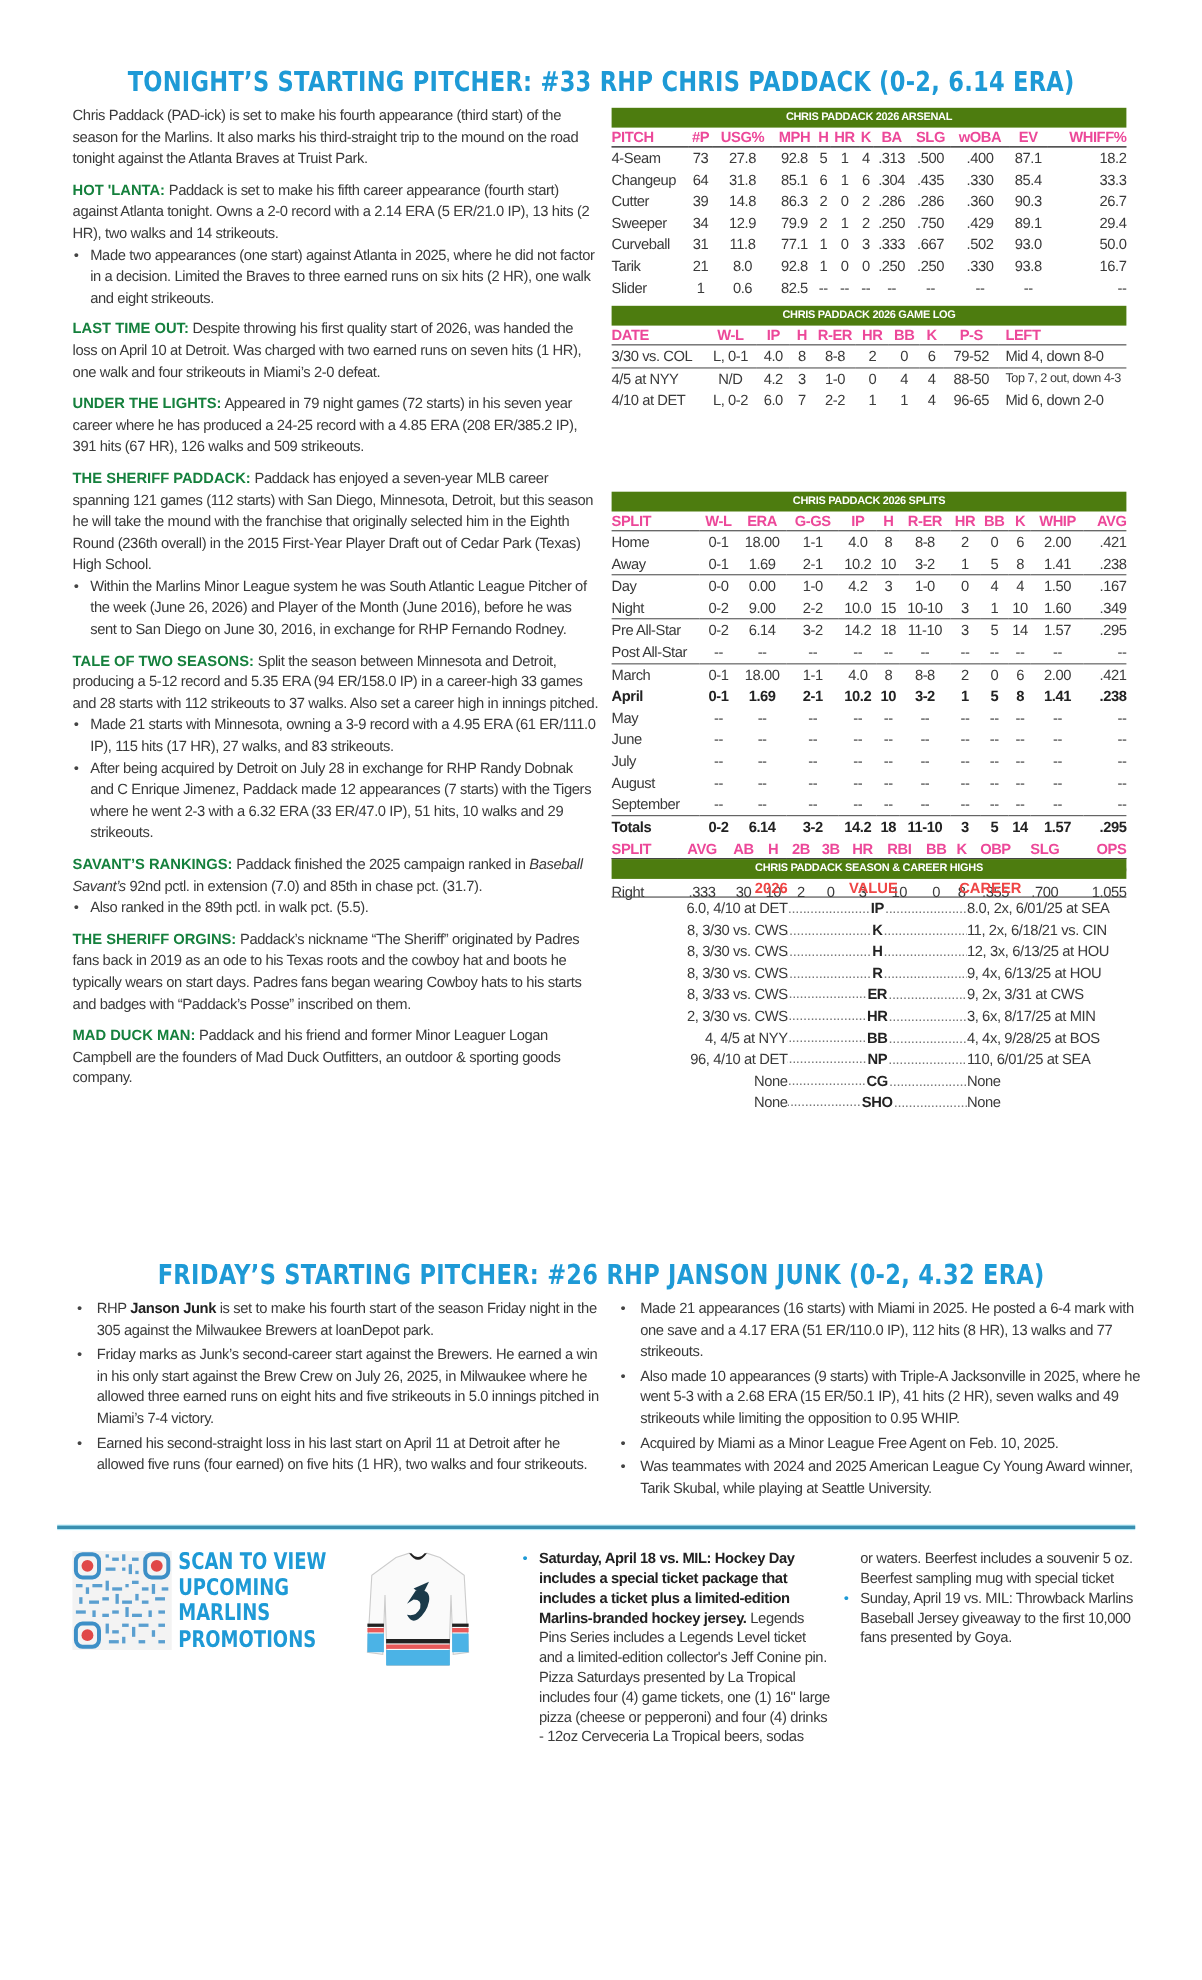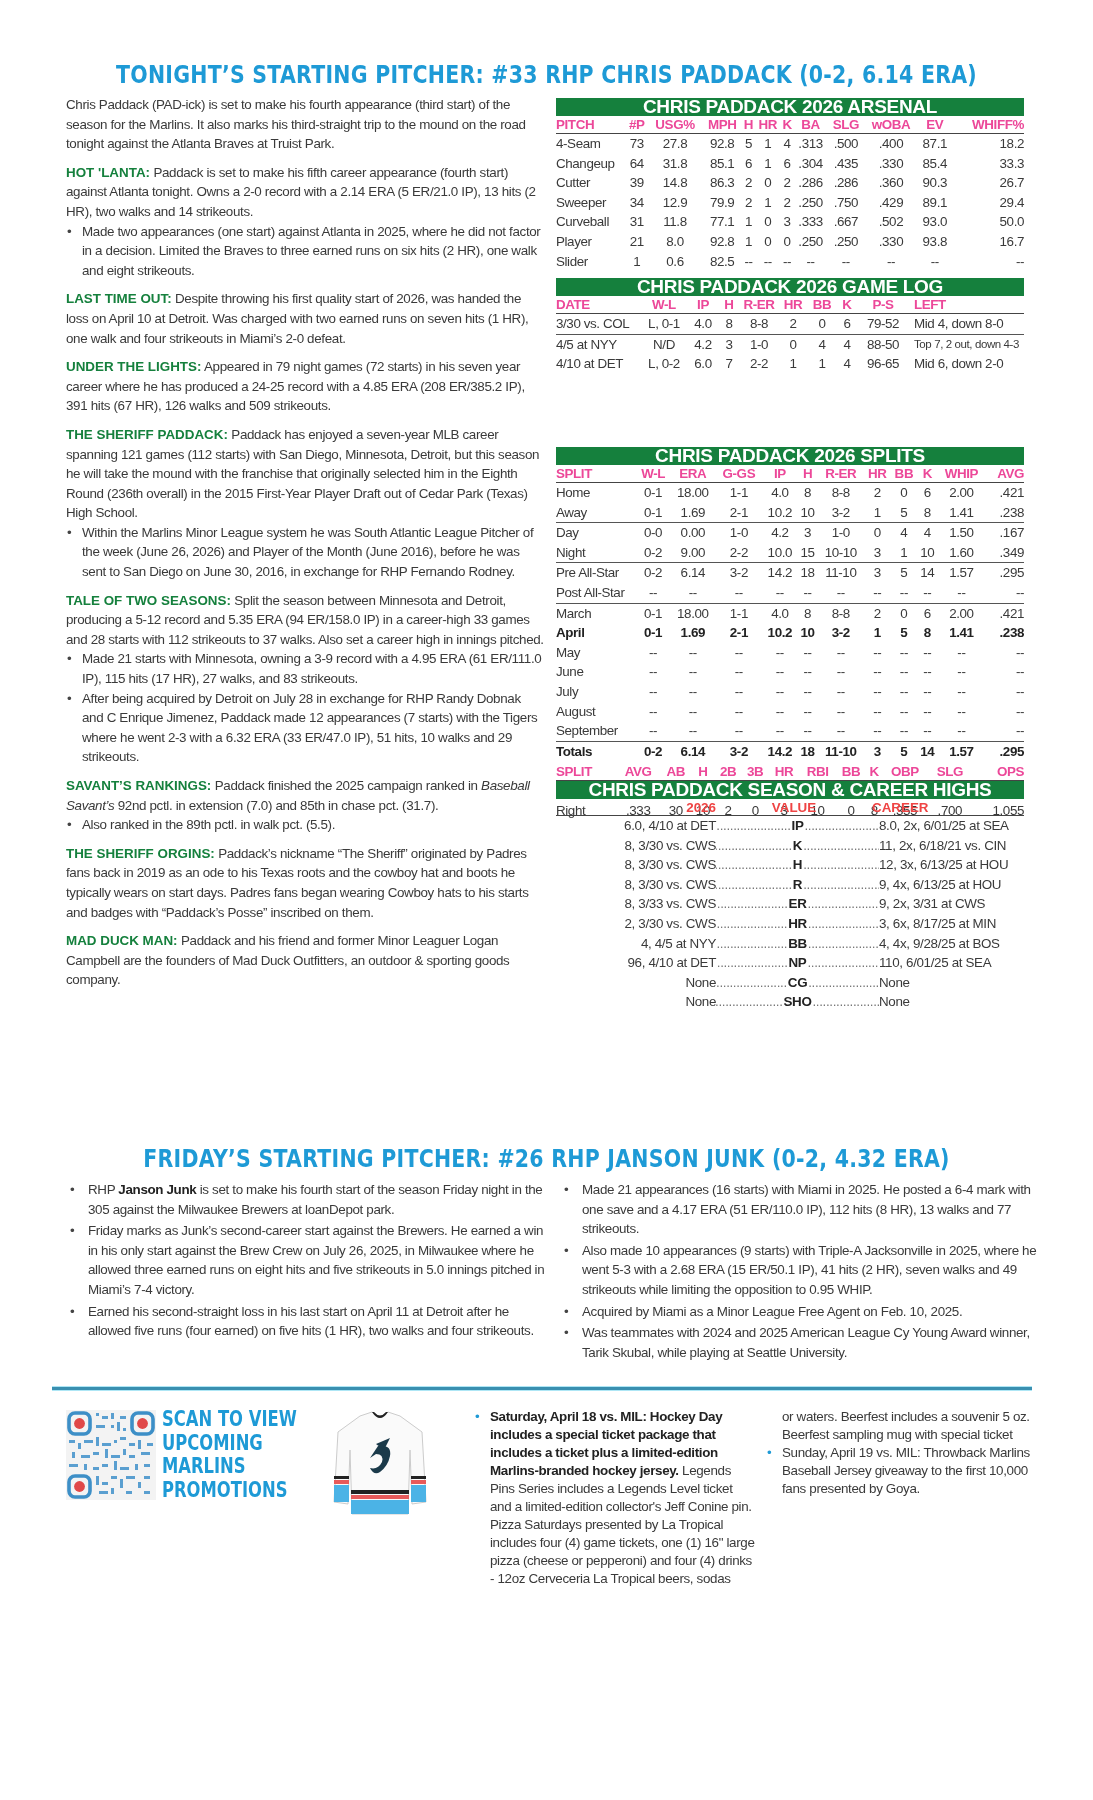--- a/index.html
+++ b/index.html
@@ -17,21 +17,21 @@
   .narr { position: absolute; left: 66px; width: 478px; top: 95px; font-size: 13.4px; line-height: 19.6px; color: #3a3a3a; letter-spacing: -0.35px; }
   .narr p { margin-bottom: 9px; }
   .narr .lead { color: #15803d; font-weight: bold; letter-spacing: 0; }
   .narr ul { list-style: none; margin-top: -9px; margin-bottom: 9px; }
   .narr li { position: relative; padding-left: 16px; }
   .narr li::before { content: "•"; position: absolute; left: 1px; top: 0; color: #444; }
   .narr i { font-style: italic; }
 
   
   .tbl-wrap { position: absolute; left: 556px; width: 468px; }
-  .banner { background: #15803d; color: #fff; text-align: center; font-weight: bold; font-size: 19px; height: 18px; line-height: 18px; letter-spacing: -0.3px; }
+  .banner { background: #4d7c0f; color: #fff; text-align: center; font-weight: bold; font-size: 10px; height: 18px; line-height: 18px; letter-spacing: -0.3px; }
   table { border-collapse: collapse; width: 100%; font-size: 13.4px; color: #3a3a3a; letter-spacing: -0.4px; }
   th { font-weight: bold; color: #ec4899; text-align: center; padding: 0; height: 17px; line-height: 17px; border-bottom: 1.5px solid #444; }
   td { text-align: center; padding: 0; height: 19.6px; line-height: 19.6px; white-space: nowrap; }
   th.l, td.l { text-align: left; }
   td.r, th.r { text-align: right; }
   tr.ul td { border-bottom: 1.2px solid #555; }
   tr.bold td { font-weight: bold; color: #222; }
 
   #arsenal { top: 98px; }
   #gamelog { top: 278px; }
@@ -195,21 +195,21 @@
           <td>1</td>
           <td>0</td>
           <td>3</td>
           <td>.333</td>
           <td>.667</td>
           <td>.502</td>
           <td>93.0</td>
           <td class="r">50.0</td>
         </tr>
         <tr>
-          <td class="l">Player</td>
+          <td class="l">Tarik</td>
           <td>21</td>
           <td>8.0</td>
           <td>92.8</td>
           <td>1</td>
           <td>0</td>
           <td>0</td>
           <td>.250</td>
           <td>.250</td>
           <td>.330</td>
           <td>93.8</td>

